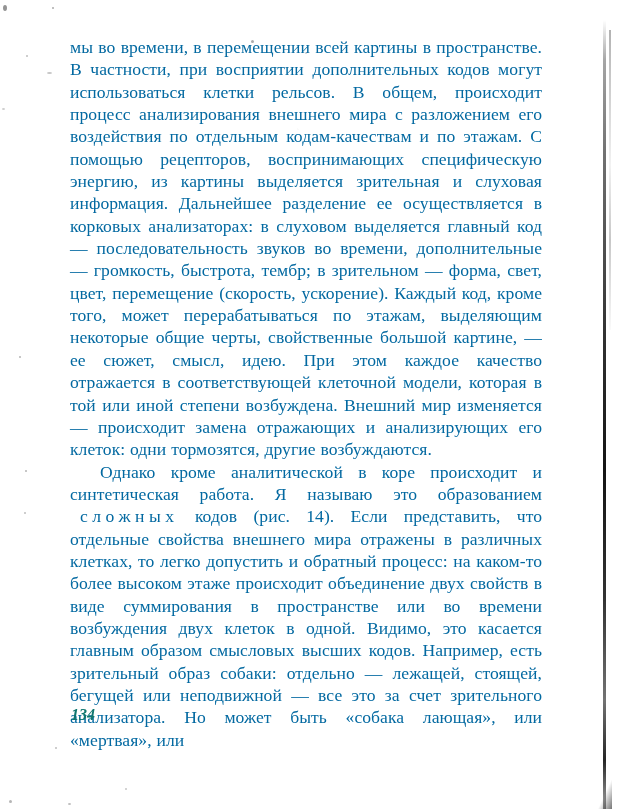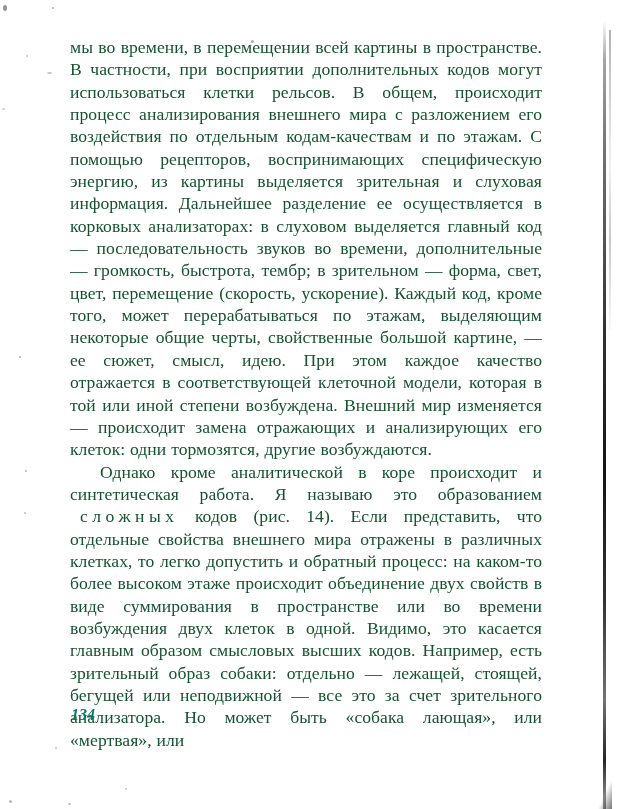--- a/index.html
+++ b/index.html
@@ -73,21 +73,21 @@
     left: 70px;
     top: 36px;
     width: 472px;
   }
   .para {
     margin: 0;
     text-align: justify;
     text-align-last: left;
     font-size: 17.6px;
     line-height: 22.35px;
-    color: #14532d;
+    color: #0369a1;
     letter-spacing: 0.05px;
     word-spacing: 0.4px;
     -webkit-font-smoothing: none;
   }
   .para + .para {
     text-indent: 30px;
   }
   .spaced {
     letter-spacing: 4.5px;
     margin-left: 10px;

